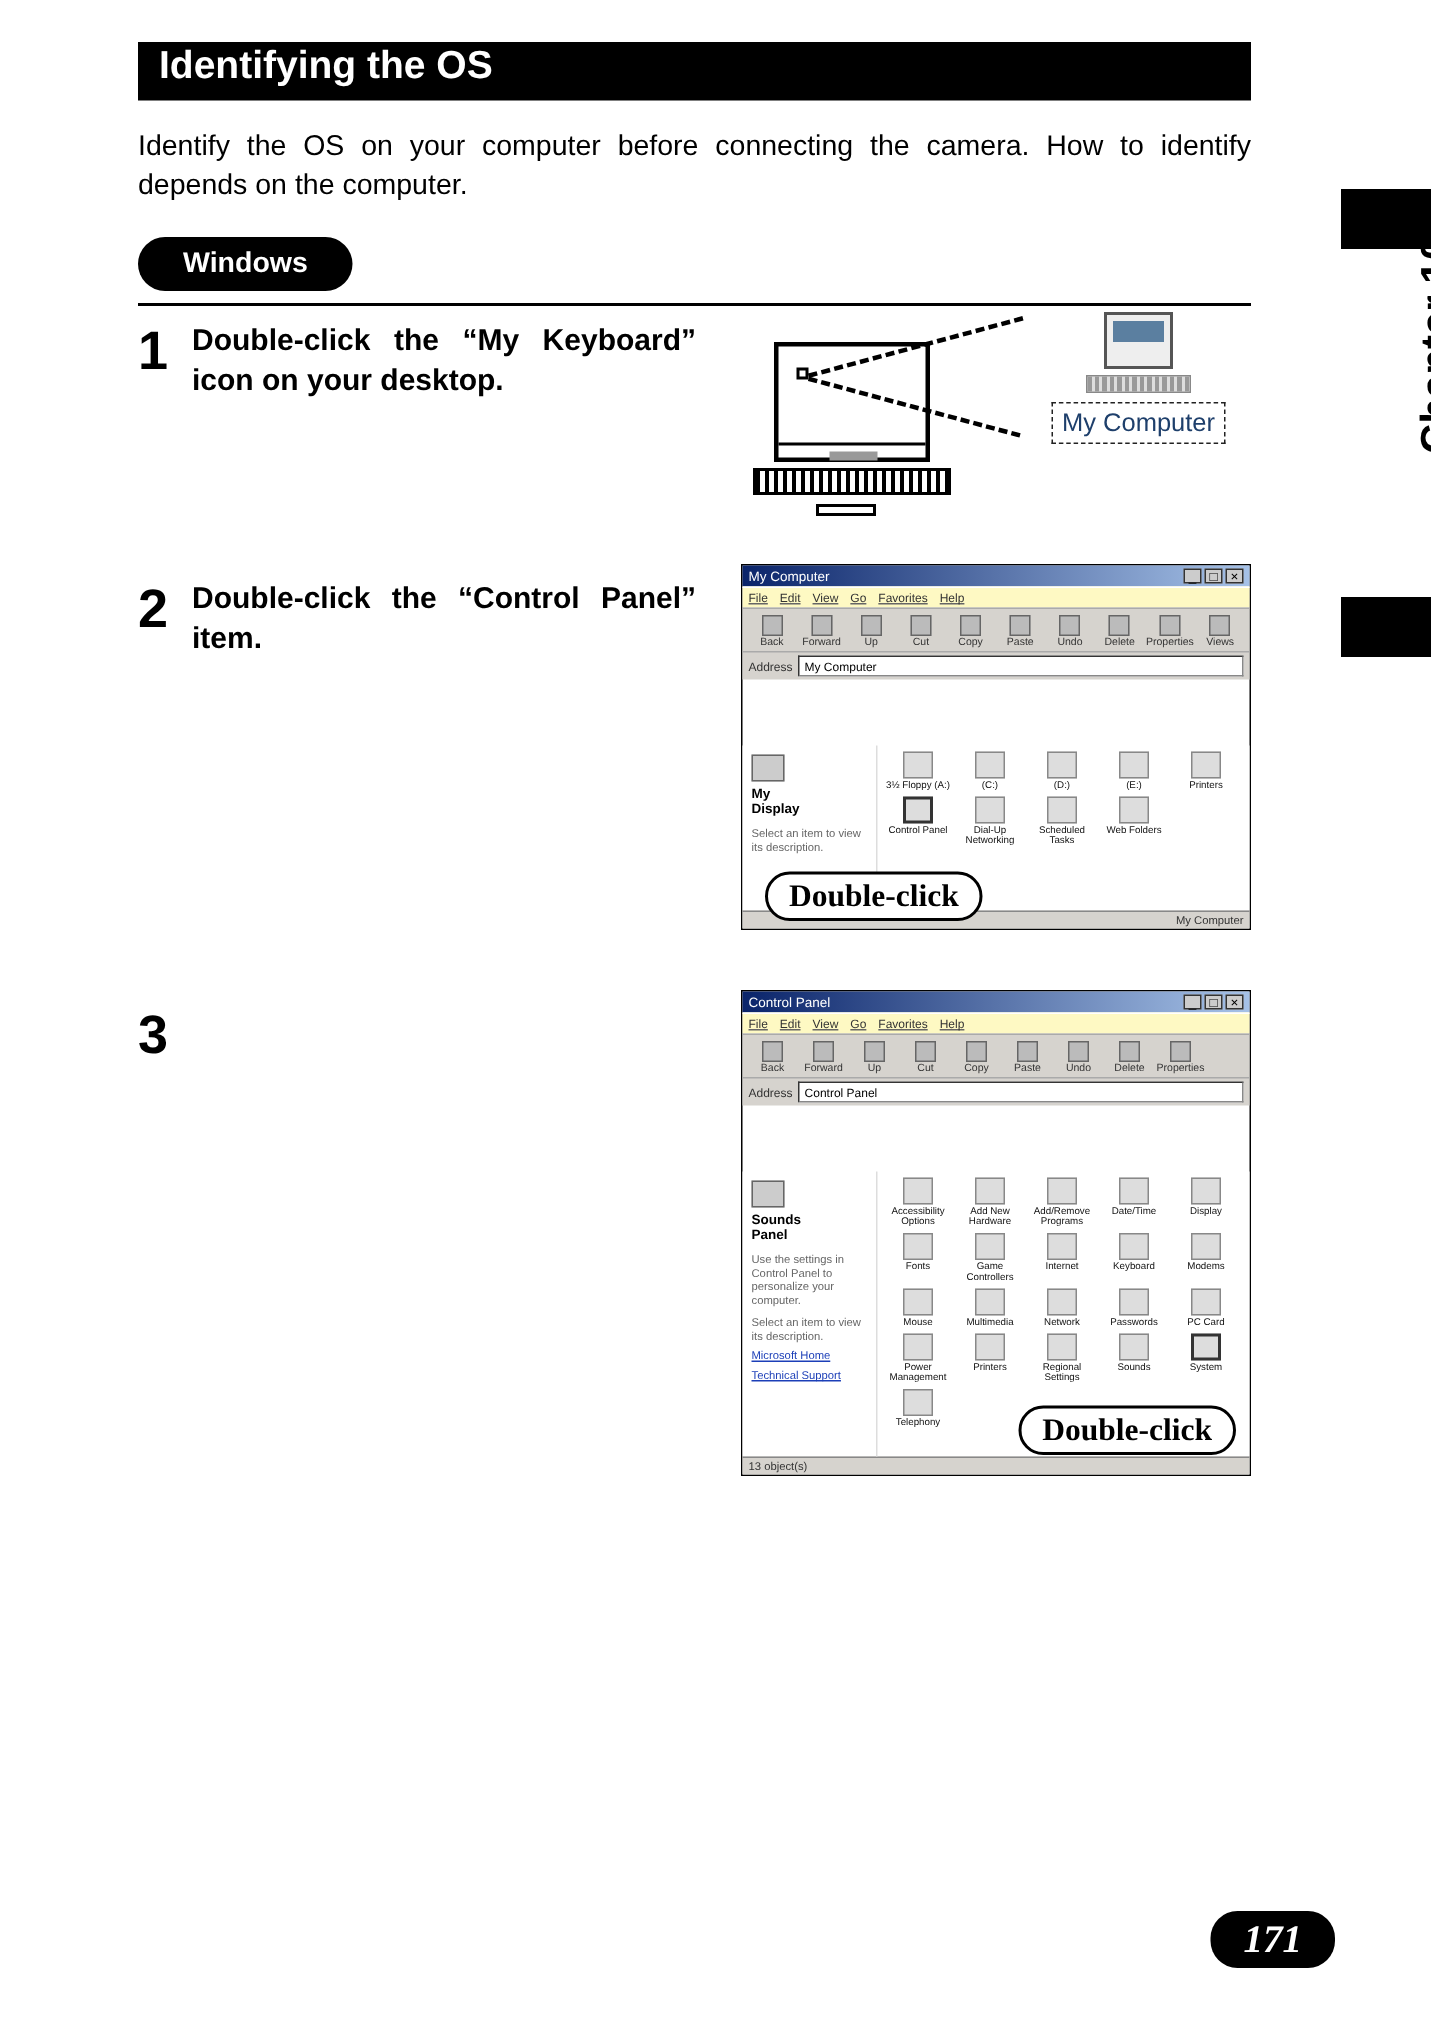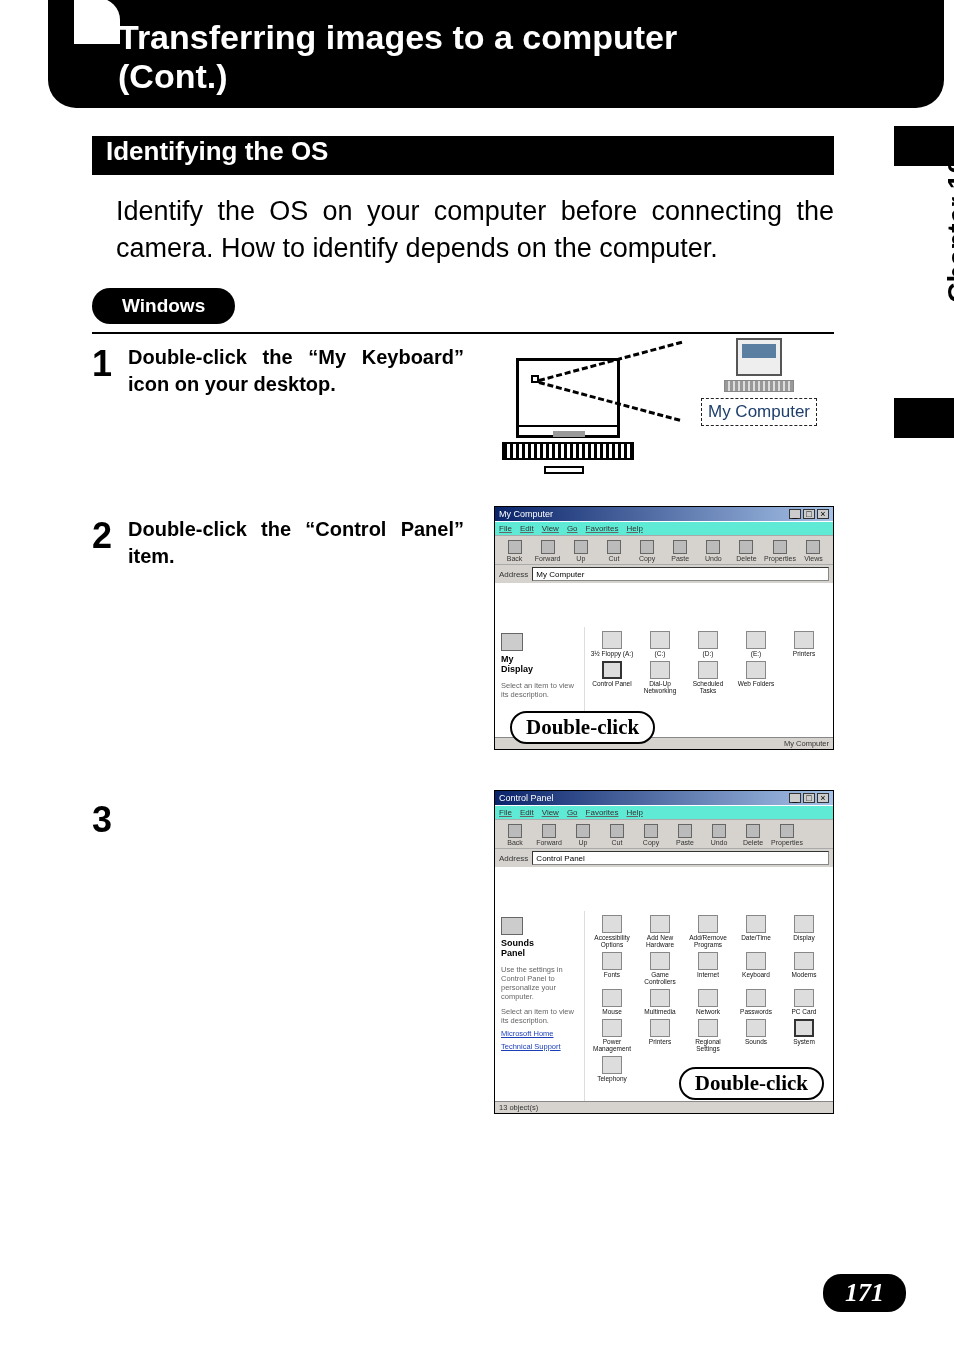--- a/index.html
+++ b/index.html
@@ -53,24 +53,23 @@
     color: #fff;
     font-weight: bold;
     font-size: 26px;
     padding: 0 28px 8px 14px;
     border-radius: 0;
     width: 100%;
   }
 
   .intro {
     margin-top: 18px;
-    font-size: 27px;
+    font-size: 19px;
     line-height: 1.35;
     text-align: justify;
-    margin-left: 24px;
   }
 
   .win-pill {
     display: inline-block;
     background: #000;
     color: #fff;
     font-weight: bold;
     font-size: 19px;
     padding: 7px 30px;
     border-radius: 22px;
@@ -211,21 +210,21 @@
   .wf-title {
     background: linear-gradient(to right,#0a246a,#a6c2e8);
     color:#fff;
     padding: 2px 4px;
     display:flex; justify-content:space-between; align-items:center;
     font-size: 9px;
   }
   .wf-winbtns { display:flex; gap:2px; }
   .wf-winbtns span { width:12px; height:10px; background:#ccc; border:1px solid #333; display:inline-block; font-size:9px; text-align:center; line-height:8px; color:#000; }
   .wf-menu {
-    background:#5eead4; padding:2px 4px; font-size:8px; display:flex; gap:8px;
+    background:#fef9c3; padding:2px 4px; font-size:8px; display:flex; gap:8px;
     border-top:1px solid #fff;
   }
   .wf-menu span { text-decoration:underline; text-decoration-color:#666; }
   .wf-toolbar {
     background:#d6d3ce; padding:4px 4px 2px; display:flex; gap:2px; align-items:flex-end;
     border-top:1px solid #aaa;
   }
   .wf-tb-item { width: 32px; text-align:center; font-size:7px; color:#333; }
   .wf-tb-item .ti { width:14px; height:14px; margin:0 auto 1px; background:#bbb; border:1px solid #666; }
   .wf-addr {
@@ -292,48 +291,41 @@
     transform-origin: right top;
     font-weight: 900;
     font-size: 28px;
     font-family: Arial, sans-serif;
     white-space: nowrap;
   }
 
   
   .page-pill {
     position: absolute;
-    right: 48px;
+    right: 64px;
     bottom: 34px;
     background:#000;
     color:#fff;
     font-style: italic;
     font-weight: bold;
     font-family: "Times New Roman", serif;
     font-size: 26px;
     padding: 4px 22px;
     border-radius: 18px;
   }
 </style>
 </head>
 <body>
 
 <div class="chapter-tab">
   <div class="chapter-tab-inner"></div>
 </div>
 <div class="chapter-label">Chapter 10</div>
 
 <div class="outer">
-  <div class="page-header">
-    <div class="header-corner-outer"></div>
-    <div class="page-title">
-      <span>Transferring images to a computer</span><br>
-      <span>(Cont.)</span>
-    </div>
-  </div>
 
   <div class="content">
     <div class="subhead-bar">Identifying the OS</div>
     <p class="intro">Identify the OS on your computer before connecting the camera. How to identify depends on the computer.</p>
 
     <div class="win-pill">Windows</div>
     <hr class="rule">
 
     
     <div class="step-row">

